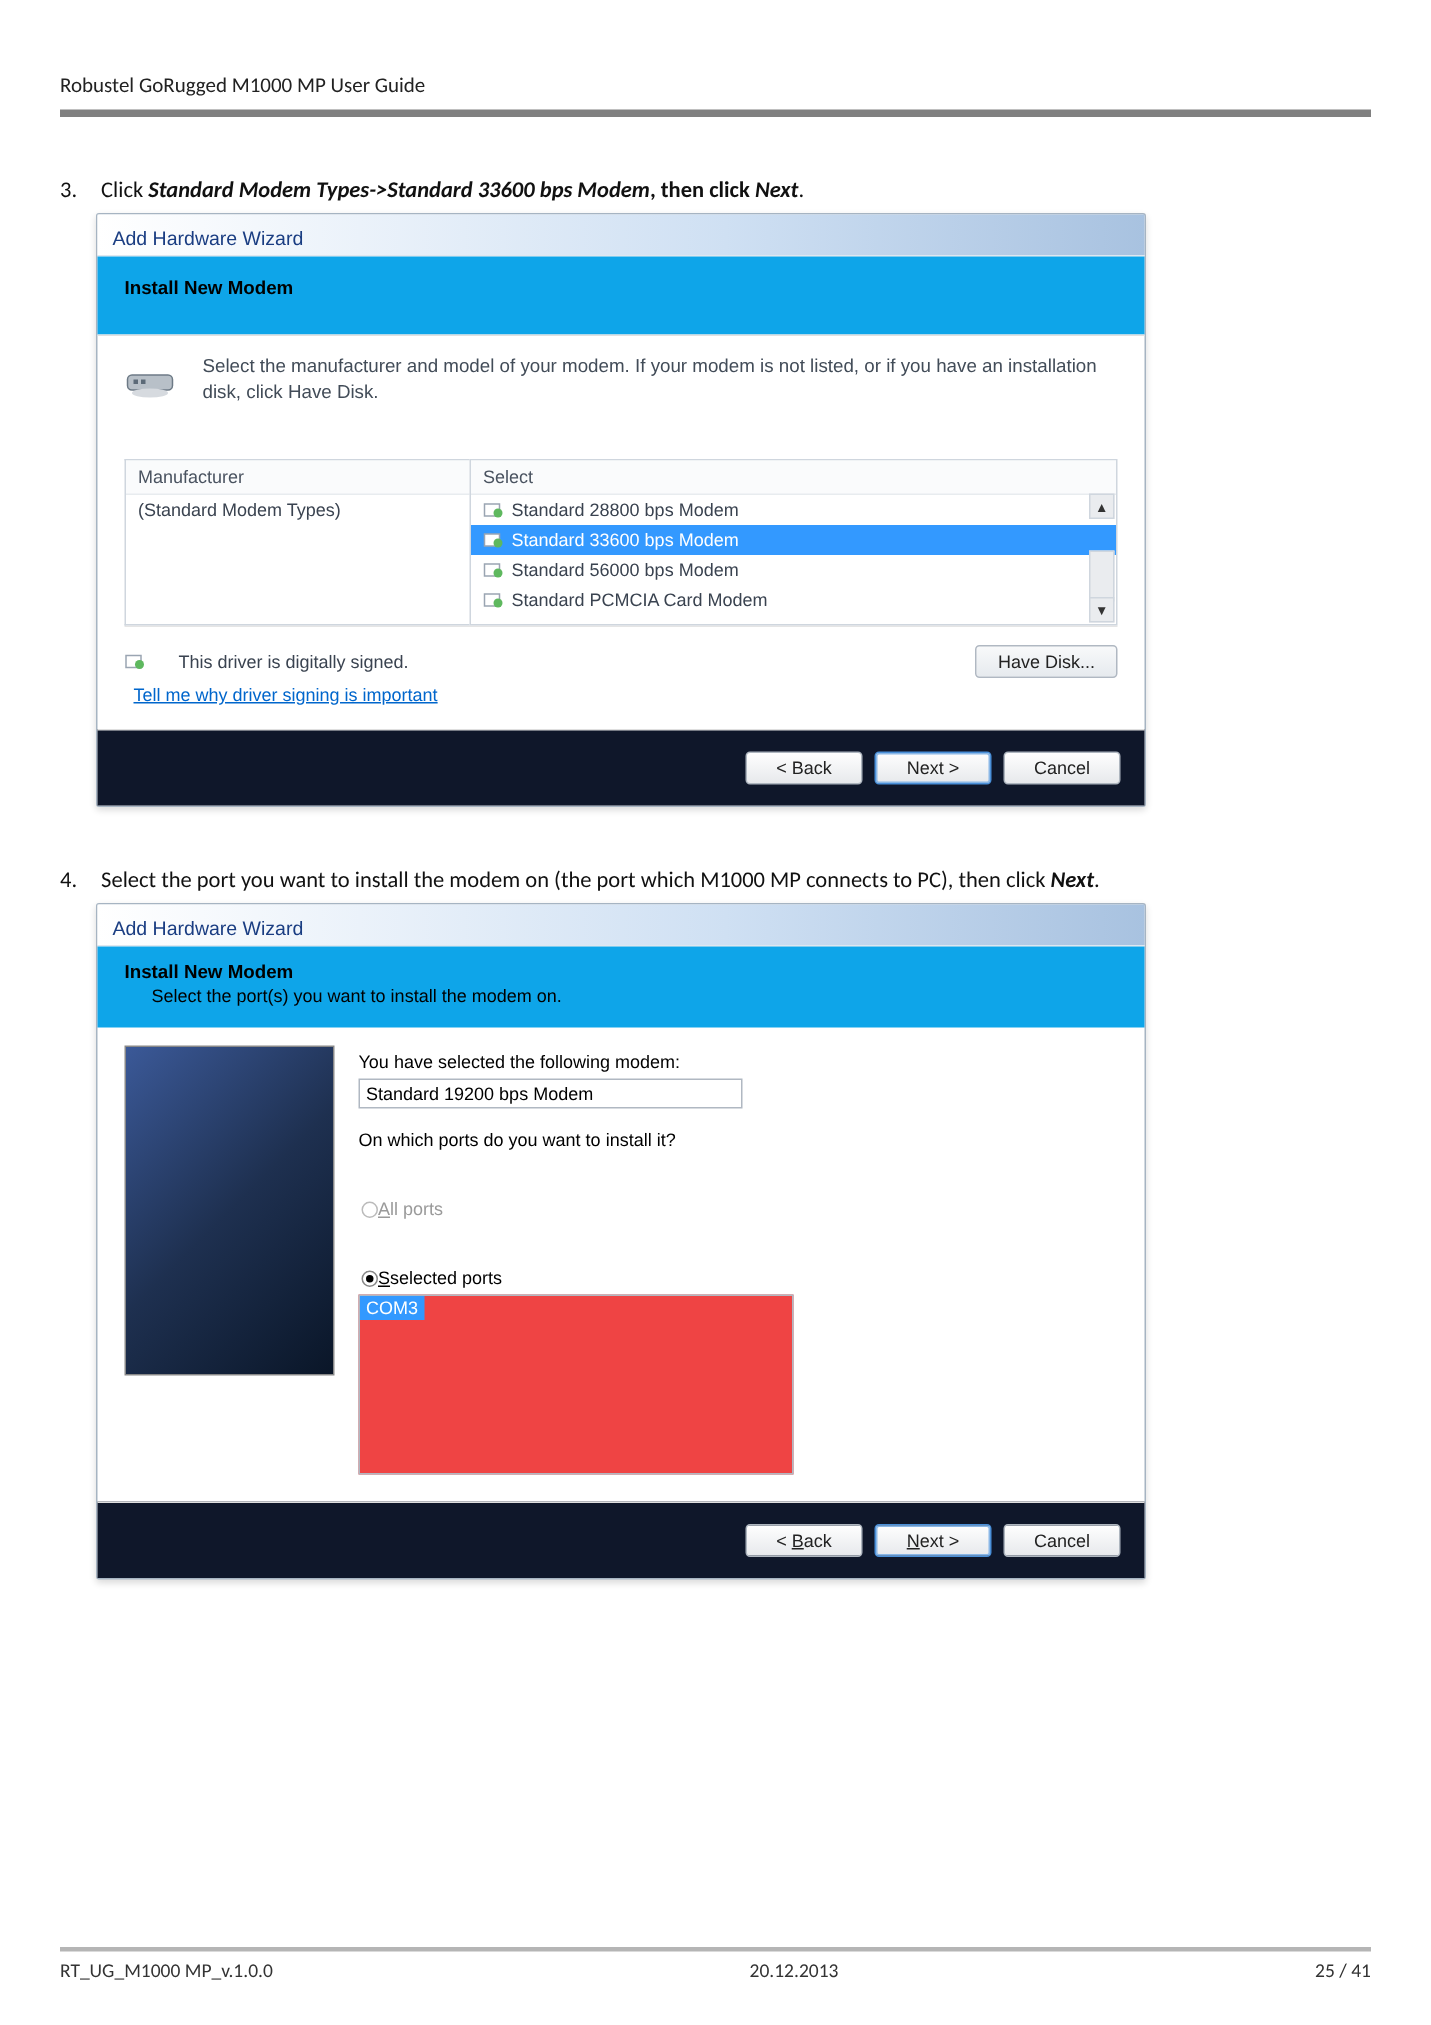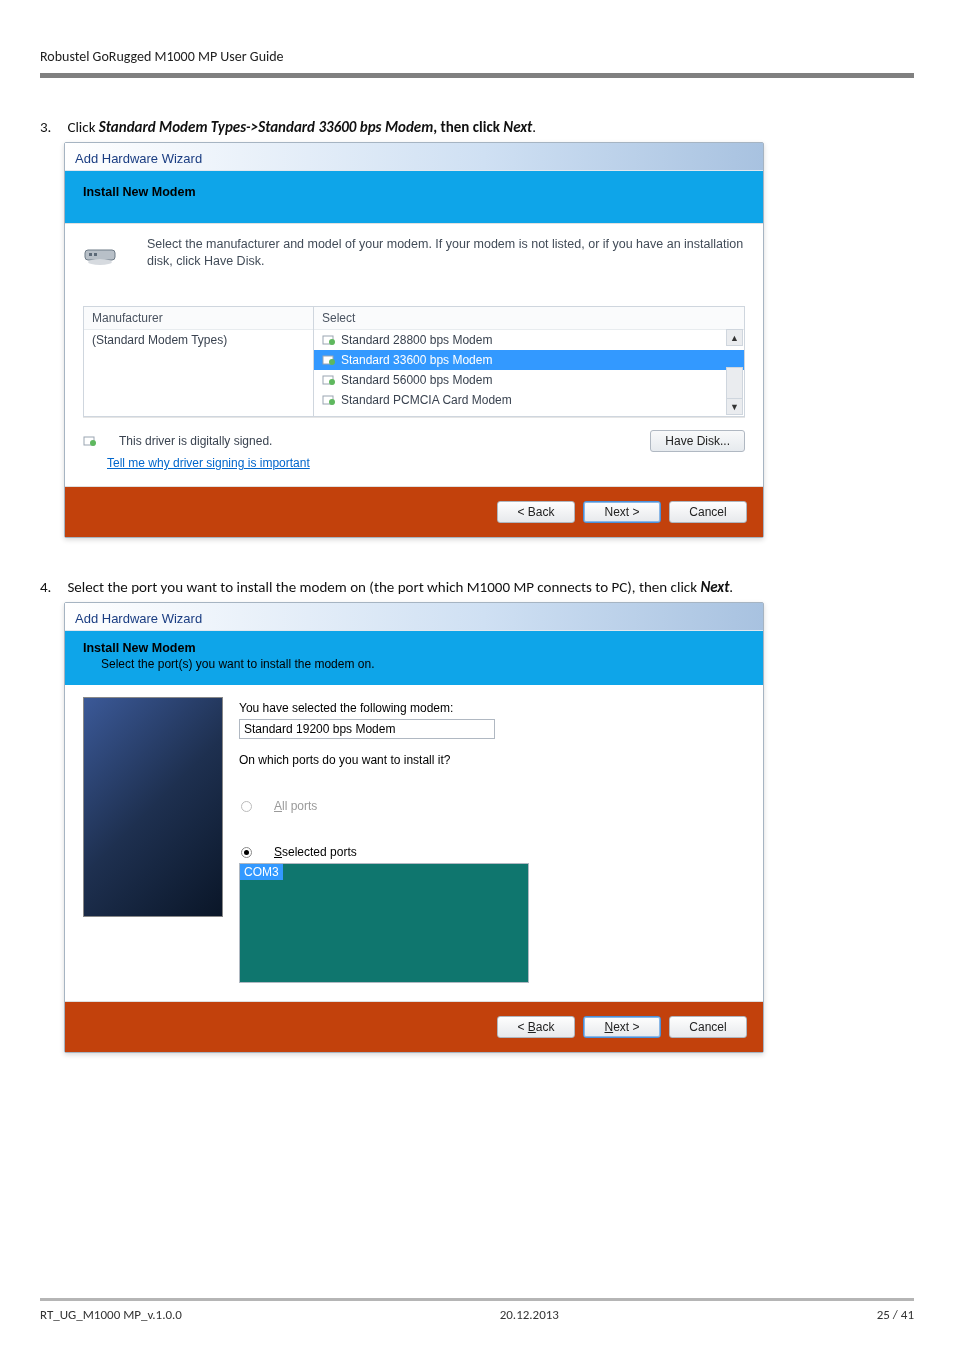--- a/index.html
+++ b/index.html
@@ -41,21 +41,21 @@
   .wiz-header {
     padding: 14px 18px 24px 18px;
     background: #0ea5e9;
   }
   .wiz-header .h1 { font-weight: bold; font-size: 12.5px; color: #000; }
   .wiz-header .h2 { font-size: 12px; color: #000; padding-left: 18px; margin-top: 2px; }
   .wiz-body {
     padding: 12px 18px 16px 18px;
     border-top: 1px solid #e0e0e0;
   }
-  .info-row { display: flex; align-items: flex-start; gap: 30px; margin-bottom: 36px; }
+  .info-row { display: flex; align-items: flex-start; gap: 18px; margin-bottom: 36px; }
   .info-icon {
     width: 34px; height: 34px;
     flex-shrink: 0;
   }
   .info-icon svg { width: 34px; height: 34px; }
   .info-text { color: #424c58; font-size: 12.5px; line-height: 1.35; }
   .two-pane { display: flex; height: 112px; border-bottom: 1px solid #e5e5e5; margin-bottom: 12px; }
   .pane-left {
     width: 230px;
     border: 1px solid #cfd6de;
@@ -101,26 +101,26 @@
   .signed-text { color: #3a4350; font-size: 12px; }
   .have-disk {
     margin-left: auto;
     padding: 3px 14px;
     background: linear-gradient(#f8f9fa,#e6eaee);
     border: 1px solid #b0b8c2;
     border-radius: 3px;
     font-size: 12px; color: #222;
     min-width: 88px; text-align: center;
   }
-  .tell-link { color: #0066cc; text-decoration: underline; font-size: 12px; margin-left: 24px; }
+  .tell-link { color: #0066cc; text-decoration: underline; font-size: 12px; margin-left: 6px; }
   .wiz-footer {
     padding: 14px 16px;
     border-top: 1px solid #dfdfdf;
     display: flex; justify-content: flex-end; gap: 8px;
-    background: #c2410c;
+    background: #0f172a;
   }
   .btn {
     min-width: 78px;
     padding: 3px 12px;
     background: linear-gradient(#fefefe,#e7e9ec);
     border: 1px solid #aeb6bf;
     border-radius: 3px;
     font-size: 12px;
     color: #222;
     text-align: center;
@@ -135,29 +135,29 @@
   }
   .form-col { flex: 1; padding-top: 4px; }
   .form-col .lbl { font-size: 12px; margin-bottom: 4px; }
   .selmodem {
     width: 256px; padding: 2px 4px;
     border: 1px solid #b0b8c2;
     font-size: 12px;
     margin-bottom: 14px;
     background: #fff;
   }
-  .radio-row { display: flex; align-items: center; gap: 22px; margin-left: 2px; margin-bottom: 2px; font-size: 12px; margin-top: 32px; }
+  .radio-row { display: flex; align-items: center; gap: 0; margin-left: 2px; margin-bottom: 2px; font-size: 12px; margin-top: 32px; }
   .radio-row.disabled { color: #9a9a9a; }
   .radio { width: 11px; height: 11px; border: 1px solid #888; border-radius: 50%; display: inline-block; position: relative; background:#fff;}
   .radio.checked::after { content:''; position:absolute; left:2px; top:2px; width:5px; height:5px; background:#000; border-radius:50%; }
   .radio.disabled { border-color:#bbb; }
   .port-list {
     width: 290px; height: 120px;
     border: 1px solid #b0b8c2;
-    background: #0f766e;
+    background: #ef4444;
     margin-top: 4px;
   }
   .port-item {
     background: #3399ff; color: #fff;
     padding: 1px 4px; font-size: 12px;
     display: inline-block;
   }
   .underline-acc { text-decoration: underline; }
   
   .page-footer {

